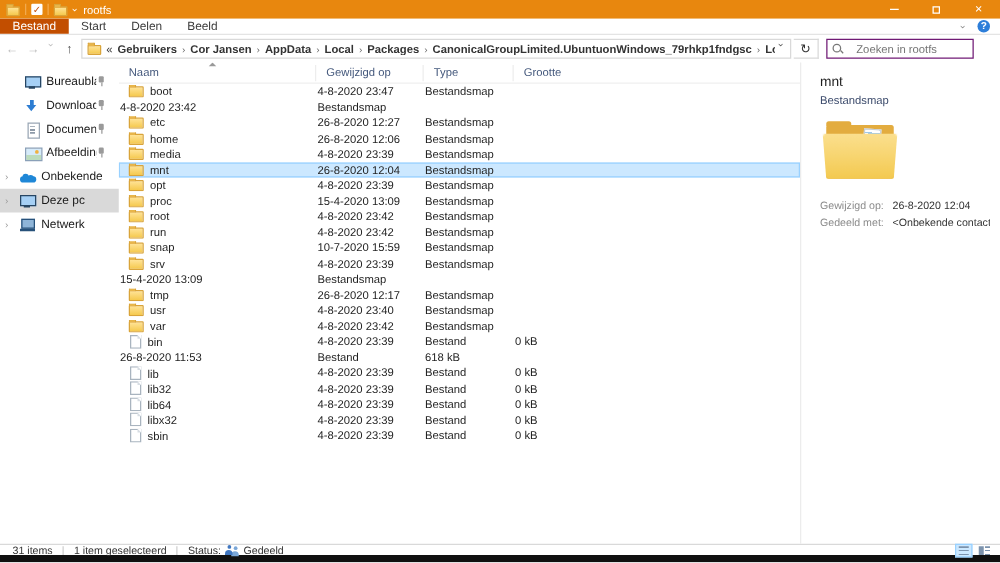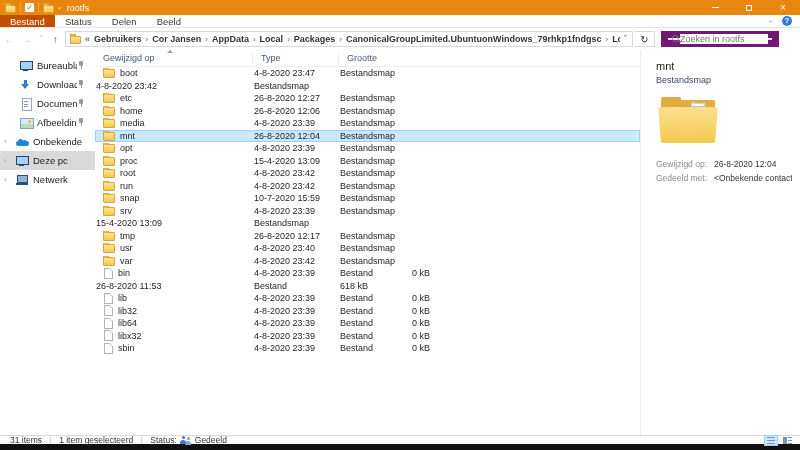--- a/index.html
+++ b/index.html
@@ -34,21 +34,21 @@
   .nav-btn.enabled { color:#4a4a4a; }
   .nav-chev { font-size:8px; color:#bcbcbc; transform:rotate(90deg); display:inline-block; width:10px; }
   .addr-box { flex:0 0 auto; width:568px; height:16px; border:1px solid #d9d9d9; display:flex; align-items:center; padding:0 2px 0 4px; font-size:9px; color:#333; overflow:hidden; white-space:nowrap; }
   .addr-box .mini-folder { flex:0 0 auto; margin-right:4px; }
   .crumbs { display:flex; align-items:center; overflow:hidden; flex:1; }
   .crumb { padding:0 1px;font-weight:bold; }
   .crumb-sep { color:#666; padding:0 3px; font-size:8px; }
   .crumb-prefix { padding-right:3px; color:#333; }
   .addr-drop { margin-left:auto; flex:0 0 auto; }
   .refresh-box { width:20px; height:16px; border:1px solid #d9d9d9; border-left:none; display:flex; align-items:center; justify-content:center; font-size:10px; color:#333; }
-  .search-box { margin-left:4px; width:118px; height:16px; border:7px solid #701a75; display:flex; align-items:center; padding:0 4px; gap:0; }
+  .search-box { margin-left:4px; width:118px; height:16px; border:1px solid #701a75; display:flex; align-items:center; padding:0 4px; gap:11px; }
   .magnifier { position:relative; width:8px; height:8px; flex:0 0 auto; }
   .magnifier::before { content:""; position:absolute; top:0; left:0; width:5px; height:5px; border:1px solid #777; border-radius:50%; }
   .magnifier::after { content:""; position:absolute; left:5.5px; top:5.5px; width:3px; height:1px; background:#777; transform:rotate(45deg); }
   .search-input { border:none; outline:none; width:100%; font-size:9px; font-family:inherit; color:#333; }
   .search-input::placeholder { color:#757575; }
 
   
   .content { display:flex; height:385px; }
 
   
@@ -80,21 +80,21 @@
 
   
   .filelist { flex:1; position:relative; overflow:hidden; }
   .list-header { display:grid; grid-template-columns:158px 86px 72px 36px; height:17px; align-items:center; font-size:9px; color:#44587c; border-bottom:1px solid #f0f0f0; position:relative; }
   .hcell { padding-left:8px; border-right:1px solid #ededed; height:13px; line-height:13px; position:relative; }
   .hcell:last-child { text-align:left; }
   .sort-caret { position:absolute; left:72px; top:0px; width:0; height:0; border-left:3px solid transparent; border-right:3px solid transparent; border-bottom:3px solid #9a9a9a; }
   .rows { }
   .row { display:grid; grid-template-columns:158px 86px 72px 36px; height:12.5px; align-items:center; font-size:9px; color:#1f1f1f; border:1px solid transparent; }
   .row.selected { background:#cce8ff; border-color:#99d1ff; }
-  .cell-name { display:flex; align-items:center; gap:5px; padding-left:7px; overflow:hidden; white-space:nowrap; }
+  .cell-name { display:flex; align-items:flex-end; gap:5px; padding-left:7px; overflow:hidden; white-space:nowrap; }
   .cell-mod, .cell-type { color:#1f1f1f; }
   .cell-size { padding-right:2px; }
   .ic-folder { position:relative; width:12px; height:9px; background:linear-gradient(#ffe396,#f5c94e); border:1px solid #d9a43a; border-radius:1px; flex:0 0 auto; margin-top:1px; }
   .ic-folder::before { content:""; position:absolute; top:-3px; left:-1px; width:4px; height:2px; background:#e8b54a; border:1px solid #d9a43a; border-bottom:none; border-radius:1px 1px 0 0; }
   .ic-file { position:relative; width:9px; height:11px; background:#fff; border:1px solid #a9b4bf; flex:0 0 auto; margin-left:1px; }
   .ic-file::before { content:""; position:absolute; top:-1px; right:-1px; border-style:solid; border-width:0 3px 3px 0; border-color:transparent #fff #d7dde3 transparent; }
 
   
   .details { width:160px; flex:0 0 auto; border-left:1px solid #ececec; padding:10px 8px 0 15px; }
   .det-name { font-size:11px; color:#1f1f1f; margin-bottom:3px; }
@@ -145,21 +145,21 @@
       <div class="win-btn">
           <span class="btn-max-glyph"></span>
         </div>
       <div class="win-btn">×</div>
     </div>
   </div>
 
   <div class="tabs-row">
 
     <div class="tab active">Bestand</div>
-      <div class="tab">Status</div>
+      <div class="tab">Start</div>
       <div class="tab">Delen</div>
       <div class="tab">Beeld</div>
       <div class="tabs-right">
       <span class="ribbon-chev">›</span>
       <span class="help-icon">?</span>
     </div>
   </div>
 
   <div class="toolbar">
     <span class="nav-btn">←</span>
@@ -227,20 +227,21 @@
         </div>
         <div class="side-item">
           <span class="chev">›</span>
           <span class="sicon ic-net"></span>
           <span class="side-label">Netwerk</span>
         </div>
       </div>
 
     <div class="filelist">
       <div class="list-header">
+        <div class="hcell">Naam</div>
         <div class="hcell">Gewijzigd op</div>
         <div class="hcell">Type</div>
         <div class="hcell" style="border-right:none">Grootte</div>
         <span class="sort-caret"></span>
       </div>
       <div class="rows">
           <div class="row">
             <div class="cell-name">
               <span class="ic-folder"></span>
               <span>boot</span>

